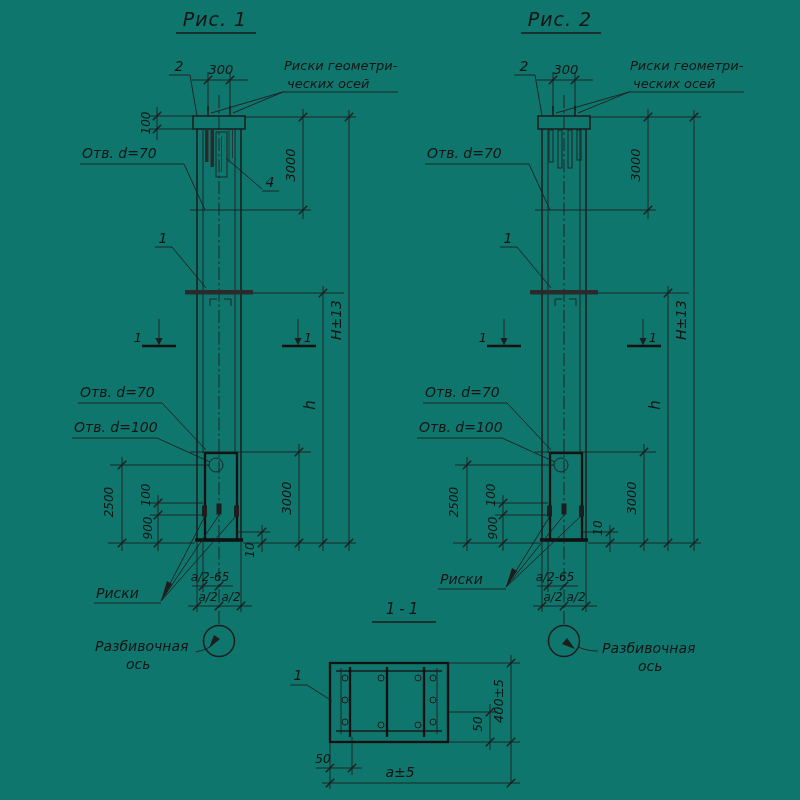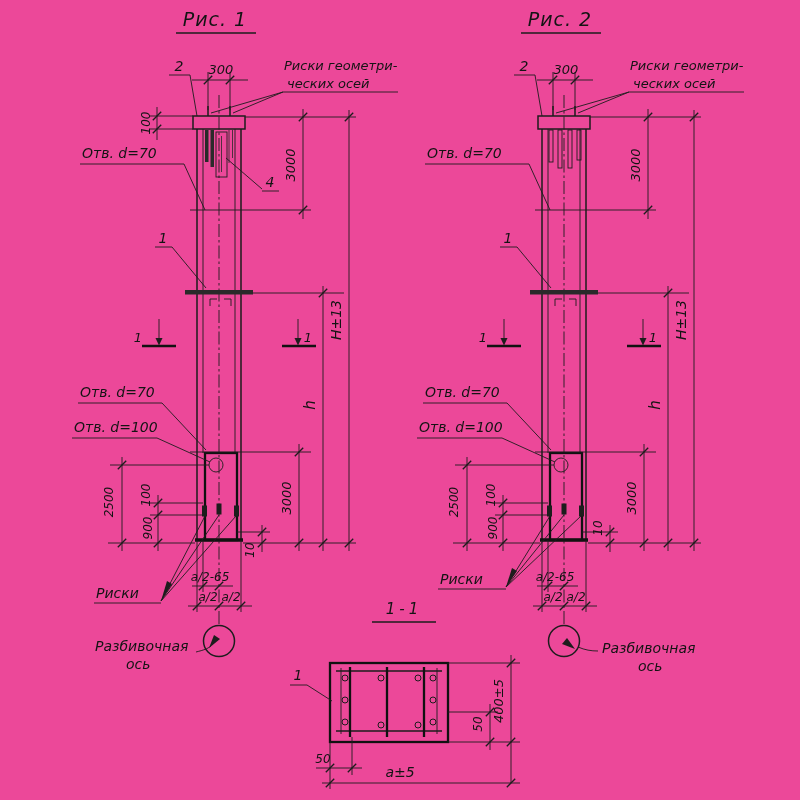--- a/index.html
+++ b/index.html
@@ -1,16 +1,16 @@
 <!DOCTYPE html>
 <html><head>
 <meta charset="utf-8">
 <style>
   html,body{margin:0;padding:0;background:#fbfbf9;}
-  .sheet{width:800px;height:800px;position:relative;background:#ec4899;}
+  .sheet{width:800px;height:800px;position:relative;background:#0f766e;}
   svg{display:block}
   .thin{stroke:#1d1d1d;stroke-width:0.9;fill:none}
   .hair{stroke:#2a2a2a;stroke-width:0.8;fill:none}
   .med{stroke:#1d1d1d;stroke-width:1.5;fill:none}
   .thick{stroke:#111;stroke-width:2.3;fill:none}
   .xthick{stroke:#111;stroke-width:3.6;fill:none}
   .cl{stroke:#1d1d1d;stroke-width:0.9;fill:none;stroke-dasharray:13 3 2.5 3}
   .lbl{font-family:"DejaVu Sans",sans-serif;font-style:italic;fill:#141414}
   .t19{font-size:19px;letter-spacing:1px}
   .t14{font-size:14px}

